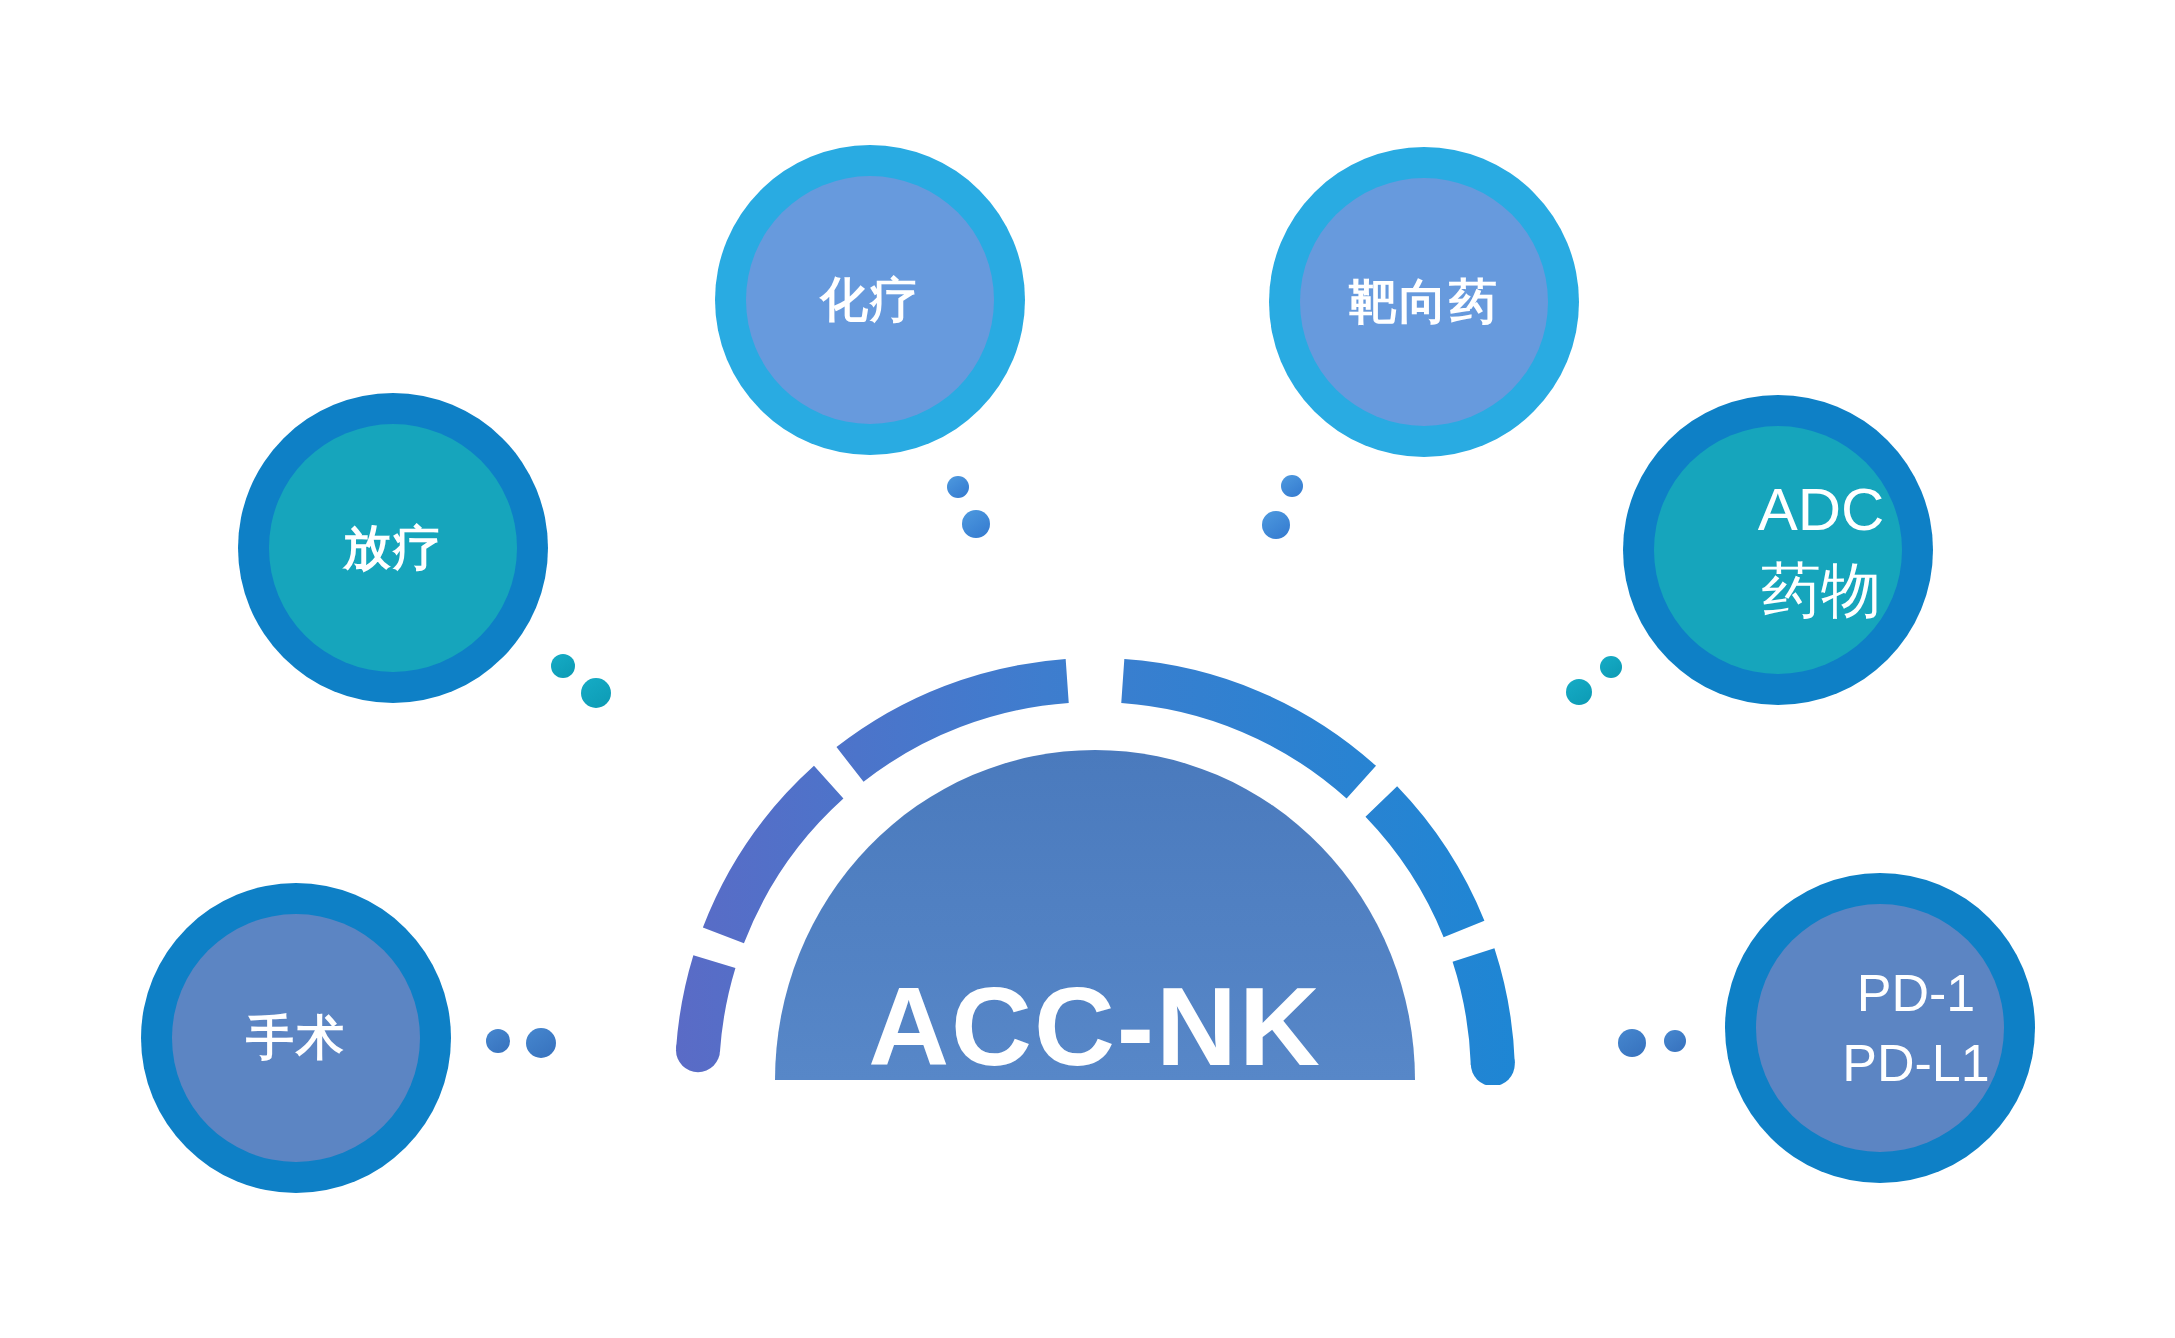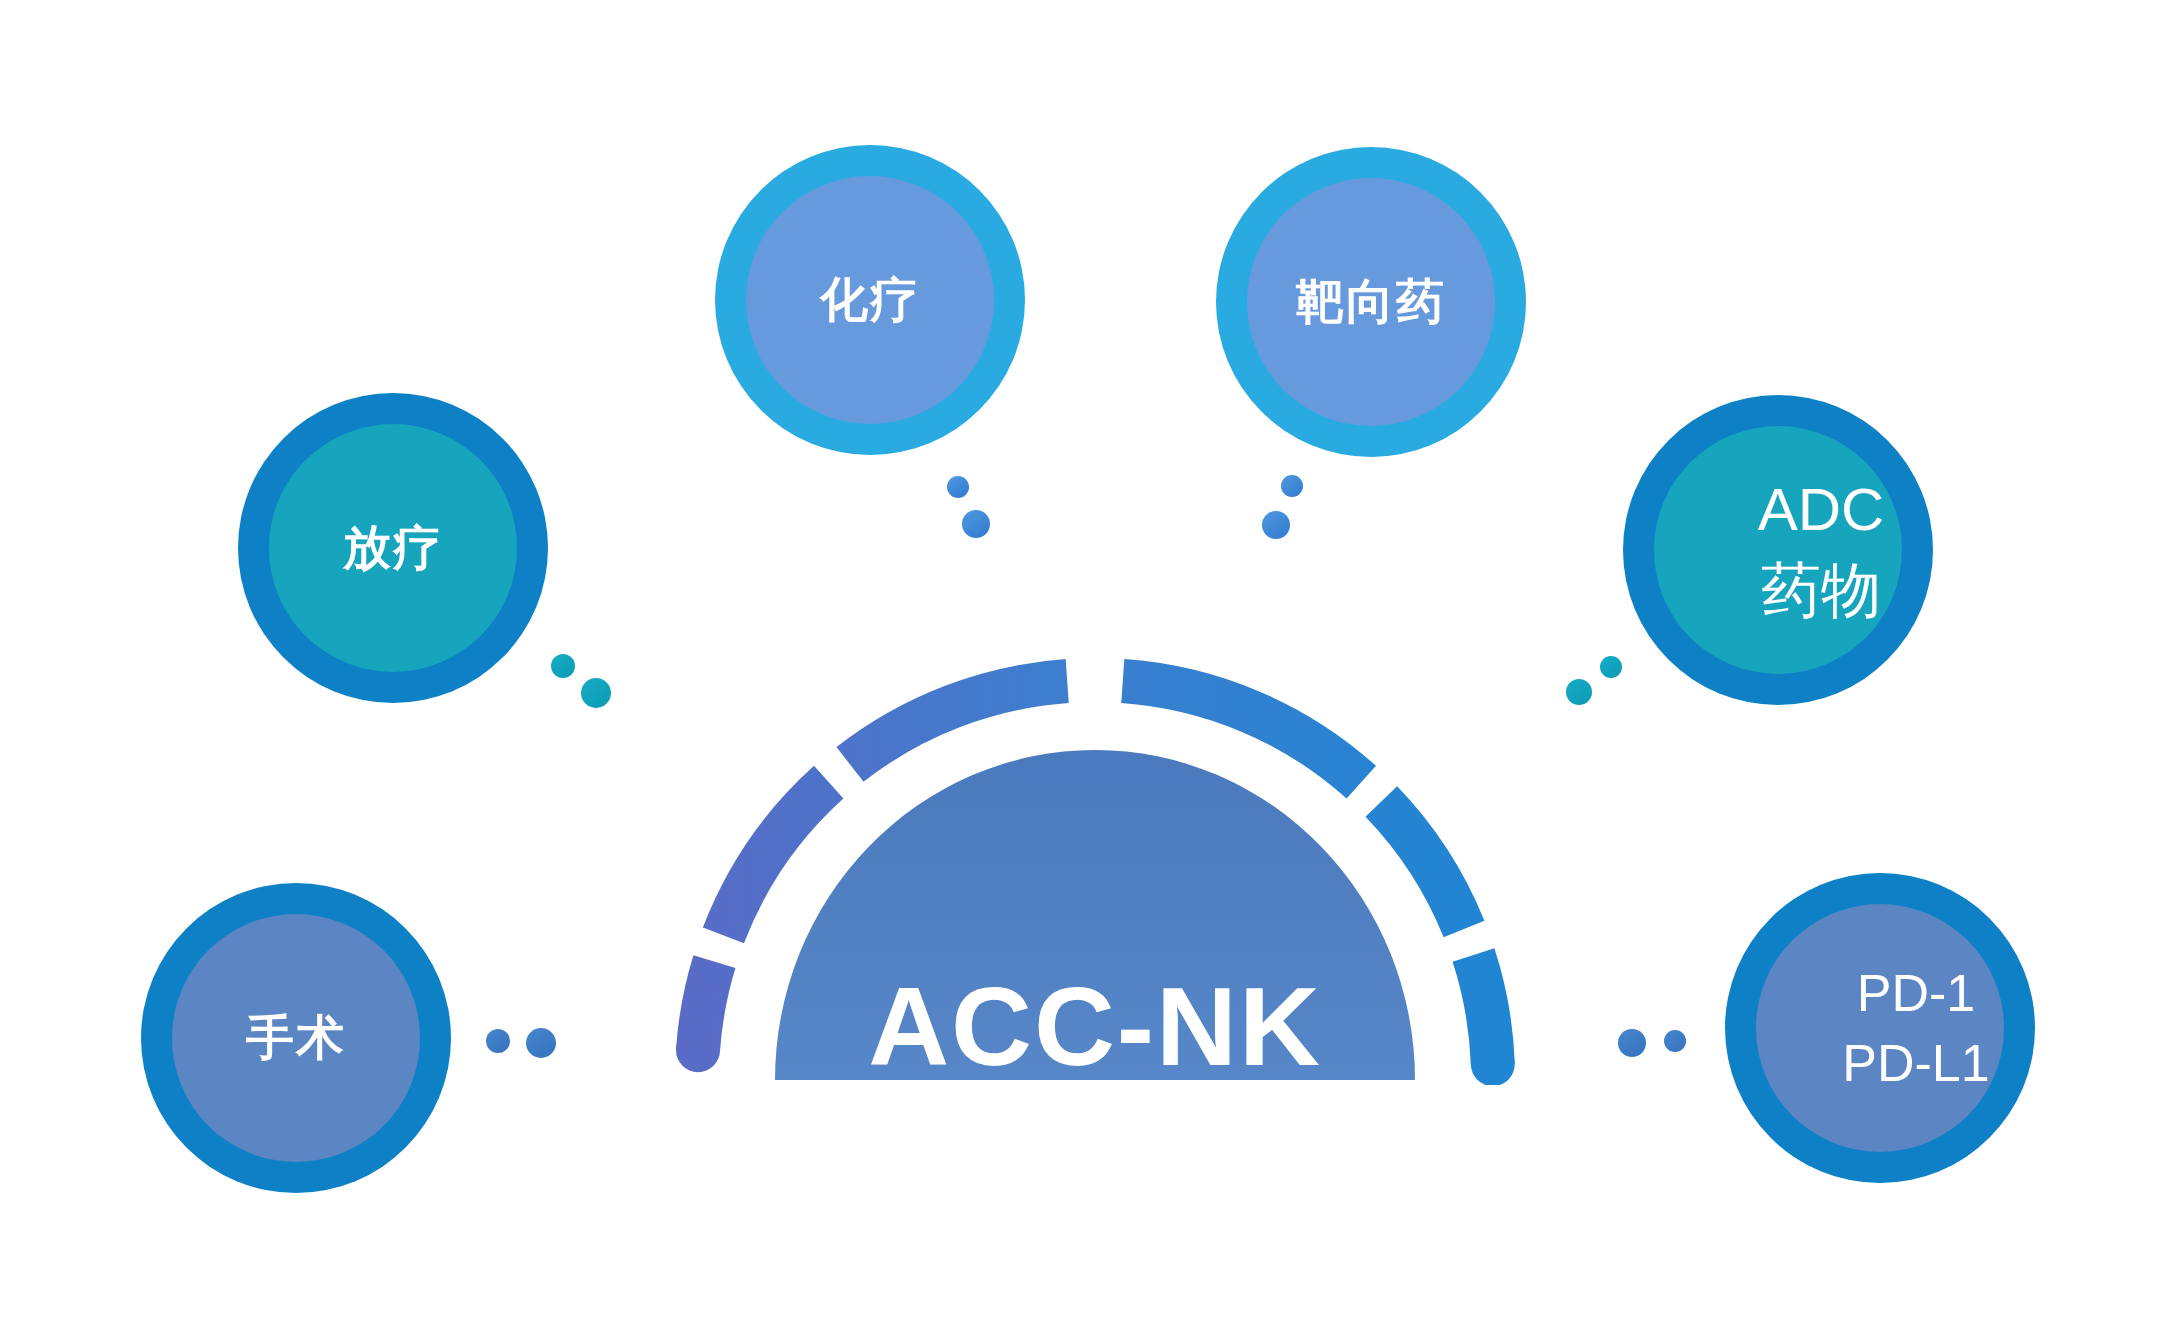--- a/index.html
+++ b/index.html
@@ -10,21 +10,21 @@
   .node{position:absolute;width:310px;height:310px;border-radius:50%;}
   .node .inner{position:absolute;inset:31px;border-radius:50%;display:flex;flex-direction:column;
                align-items:center;justify-content:center;color:#ffffff;}
   .ring-bright{background:#29ABE2;}
   .ring-blue{background:#0E80C6;}
   .fill-soft{background:#679ADD;}
   .fill-teal{background:#16A5BC;}
   .fill-gray{background:#5C85C3;}
 
   .node-chemo   {left:715px; top:145px;}
-  .node-targeted{left:1216px;top:147px;}
+  .node-targeted{left:1269px;top:147px;}
   .node-radio   {left:238px; top:393px;text-align:center;}
   .node-adc     {left:1623px;top:395px;}
   .node-surgery {left:141px; top:883px;text-align:center;}
   .node-pd      {left:1725px;top:873px;}
 
   .label-cjk {font-size:48px;font-weight:600;letter-spacing:2px;line-height:1.25;}
   .label-adc {font-size:60px;font-weight:500;line-height:1.35;}
   .label-pd  {font-size:52px;font-weight:500;line-height:1.35;}
   .align-left{align-items:flex-start;}
   .pad-left  {padding-left:72px;}

